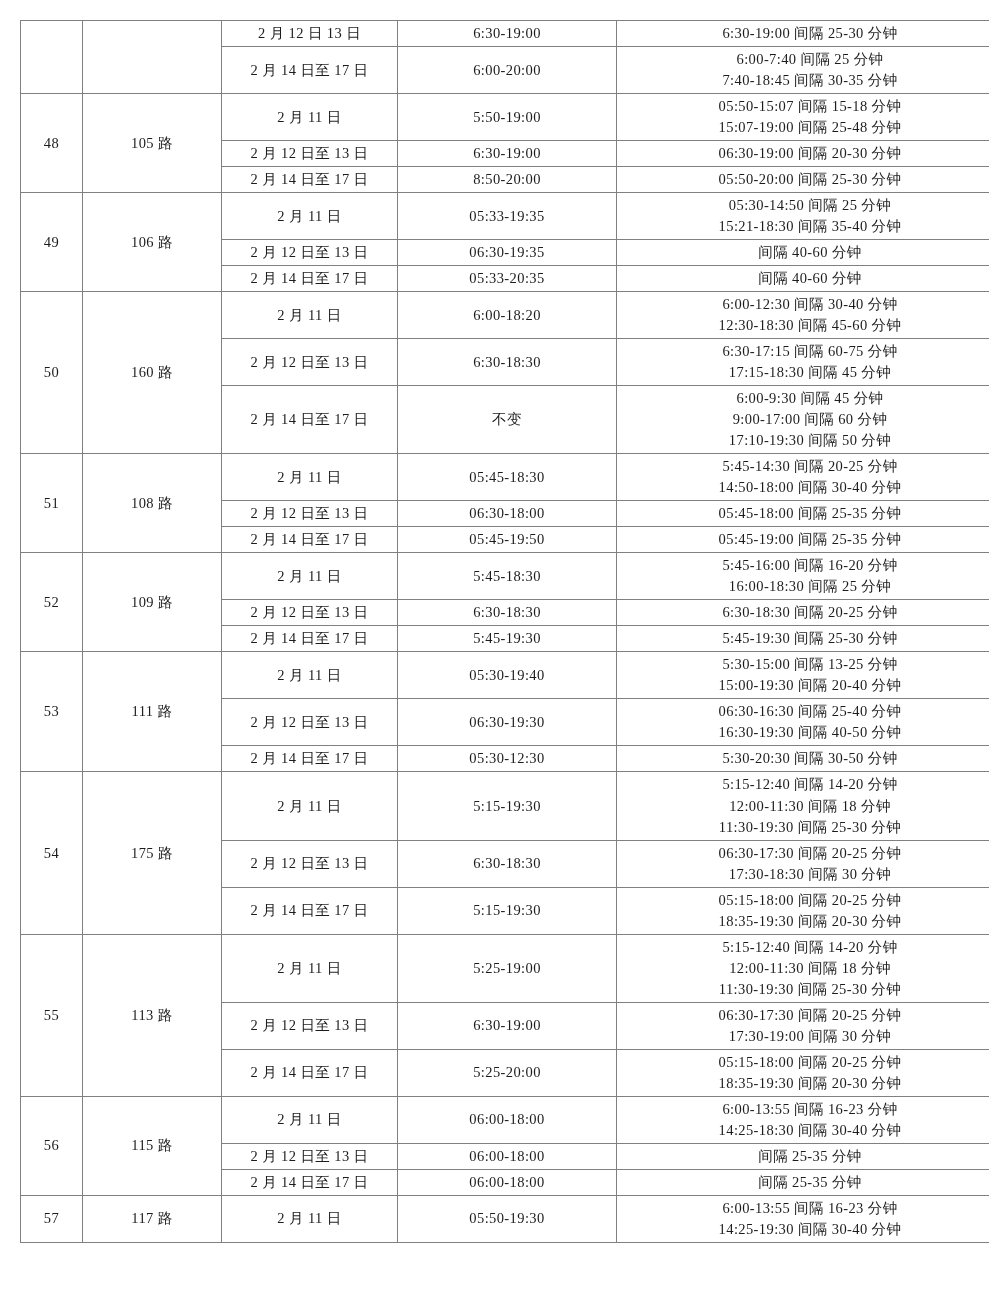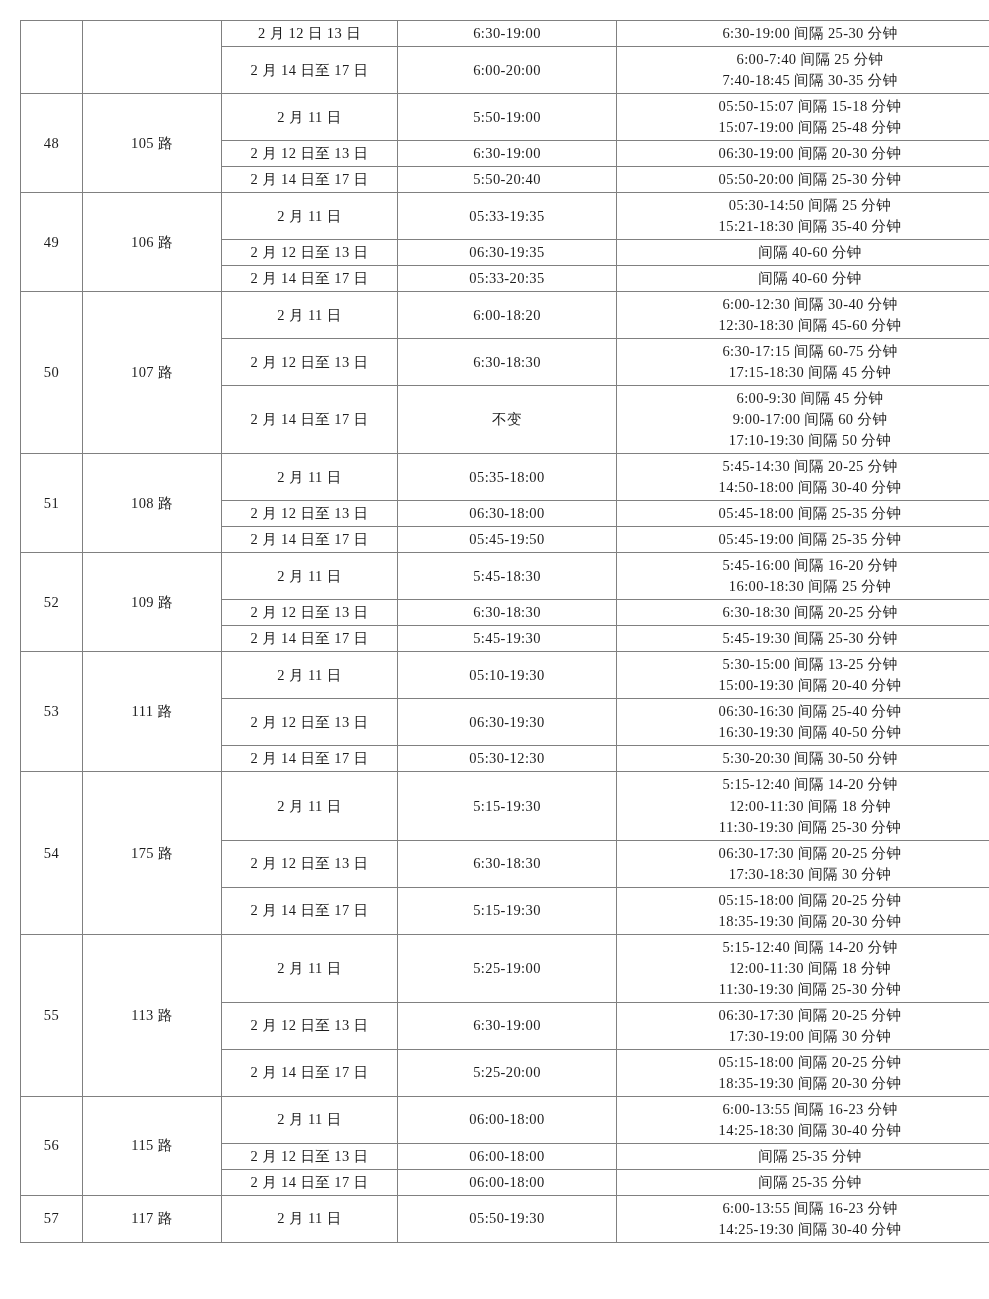--- a/index.html
+++ b/index.html
@@ -91,21 +91,21 @@
           <td class="c-interval">05:50-15:07 间隔 15-18 分钟
 15:07-19:00 间隔 25-48 分钟</td>
         </tr>
         <tr>
           <td class="c-date nowrap">2 月 12 日至 13 日</td>
           <td class="c-hours nowrap">6:30-19:00</td>
           <td class="c-interval">06:30-19:00 间隔 20-30 分钟</td>
         </tr>
         <tr>
           <td class="c-date nowrap">2 月 14 日至 17 日</td>
-          <td class="c-hours nowrap">5:50-20:40</td>
+          <td class="c-hours nowrap">8:50-20:00</td>
           <td class="c-interval">05:50-20:00 间隔 25-30 分钟</td>
         </tr>
         <tr class="rowline-strong">
           <td class="c-idx" rowspan="3">49</td>
           <td class="c-route" rowspan="3">106 路</td>
           <td class="c-date nowrap">2 月 11 日</td>
           <td class="c-hours nowrap">05:33-19:35</td>
           <td class="c-interval">05:30-14:50 间隔 25 分钟
 15:21-18:30 间隔 35-40 分钟</td>
         </tr>
@@ -114,21 +114,21 @@
           <td class="c-hours nowrap">06:30-19:35</td>
           <td class="c-interval">间隔 40-60 分钟</td>
         </tr>
         <tr>
           <td class="c-date nowrap">2 月 14 日至 17 日</td>
           <td class="c-hours nowrap">05:33-20:35</td>
           <td class="c-interval">间隔 40-60 分钟</td>
         </tr>
         <tr class="rowline-strong">
           <td class="c-idx" rowspan="3">50</td>
-          <td class="c-route" rowspan="3">107 路</td>
+          <td class="c-route" rowspan="3">160 路</td>
           <td class="c-date nowrap">2 月 11 日</td>
           <td class="c-hours nowrap">6:00-18:20</td>
           <td class="c-interval">6:00-12:30 间隔 30-40 分钟
 12:30-18:30 间隔 45-60 分钟</td>
         </tr>
         <tr>
           <td class="c-date nowrap">2 月 12 日至 13 日</td>
           <td class="c-hours nowrap">6:30-18:30</td>
           <td class="c-interval">6:30-17:15 间隔 60-75 分钟
 17:15-18:30 间隔 45 分钟</td>
@@ -137,21 +137,21 @@
           <td class="c-date nowrap">2 月 14 日至 17 日</td>
           <td class="c-hours nowrap">不变</td>
           <td class="c-interval">6:00-9:30 间隔 45 分钟
 9:00-17:00 间隔 60 分钟
 17:10-19:30 间隔 50 分钟</td>
         </tr>
         <tr class="rowline-strong">
           <td class="c-idx" rowspan="3">51</td>
           <td class="c-route" rowspan="3">108 路</td>
           <td class="c-date nowrap">2 月 11 日</td>
-          <td class="c-hours nowrap">05:35-18:00</td>
+          <td class="c-hours nowrap">05:45-18:30</td>
           <td class="c-interval">5:45-14:30 间隔 20-25 分钟
 14:50-18:00 间隔 30-40 分钟</td>
         </tr>
         <tr>
           <td class="c-date nowrap">2 月 12 日至 13 日</td>
           <td class="c-hours nowrap">06:30-18:00</td>
           <td class="c-interval">05:45-18:00 间隔 25-35 分钟</td>
         </tr>
         <tr>
           <td class="c-date nowrap">2 月 14 日至 17 日</td>
@@ -173,21 +173,21 @@
         </tr>
         <tr>
           <td class="c-date nowrap">2 月 14 日至 17 日</td>
           <td class="c-hours nowrap">5:45-19:30</td>
           <td class="c-interval">5:45-19:30 间隔 25-30 分钟</td>
         </tr>
         <tr class="rowline-strong">
           <td class="c-idx" rowspan="3">53</td>
           <td class="c-route" rowspan="3">111 路</td>
           <td class="c-date nowrap">2 月 11 日</td>
-          <td class="c-hours nowrap">05:10-19:30</td>
+          <td class="c-hours nowrap">05:30-19:40</td>
           <td class="c-interval">5:30-15:00 间隔 13-25 分钟
 15:00-19:30 间隔 20-40 分钟</td>
         </tr>
         <tr>
           <td class="c-date nowrap">2 月 12 日至 13 日</td>
           <td class="c-hours nowrap">06:30-19:30</td>
           <td class="c-interval">06:30-16:30 间隔 25-40 分钟
 16:30-19:30 间隔 40-50 分钟</td>
         </tr>
         <tr>

